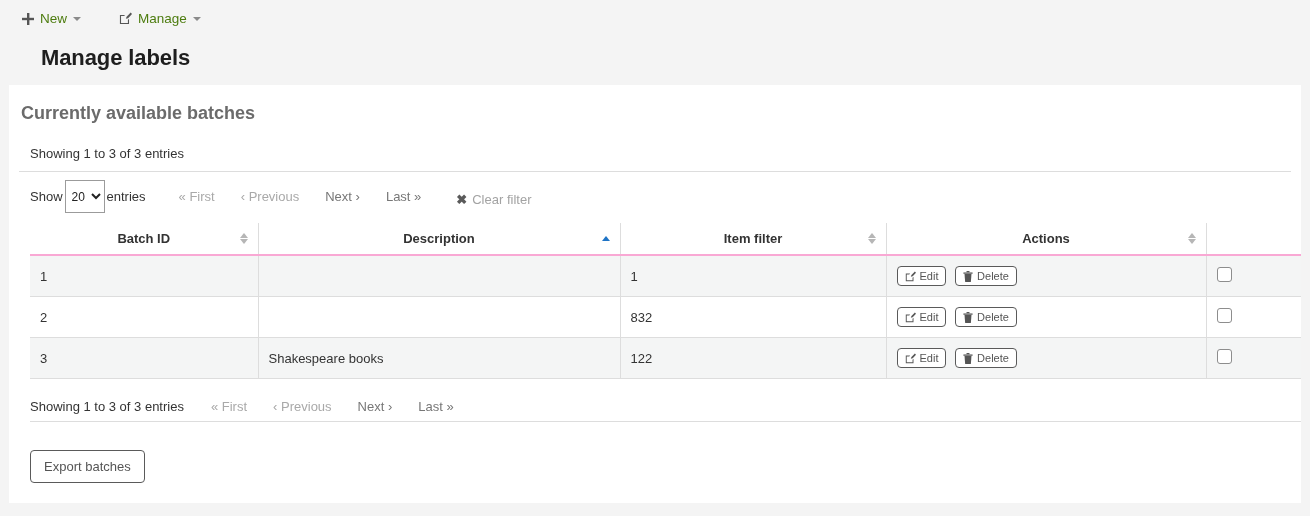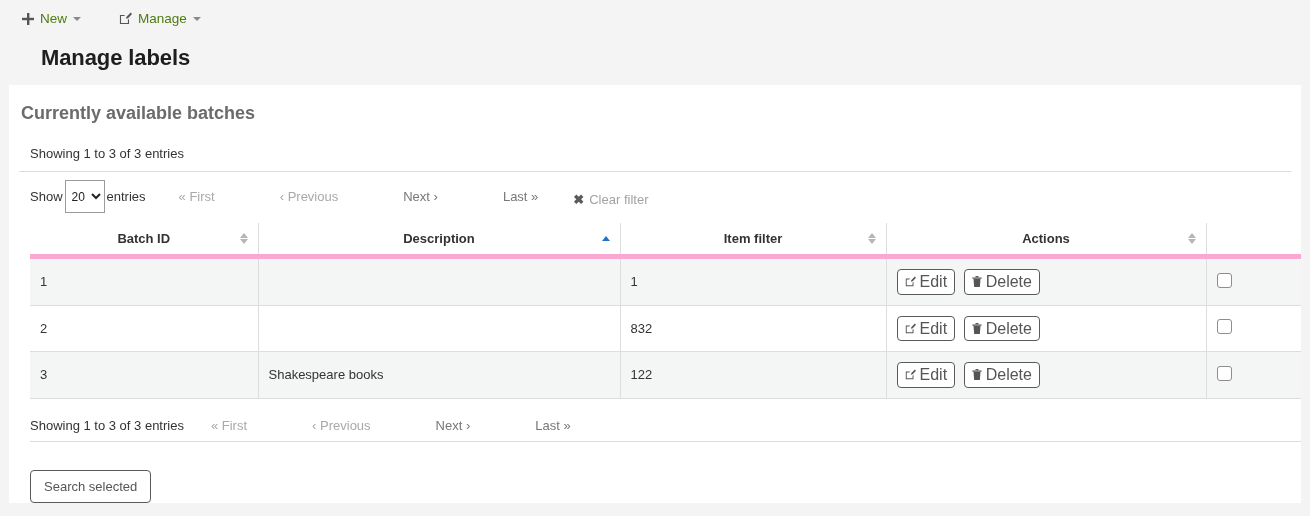--- a/index.html
+++ b/index.html
@@ -105,21 +105,20 @@
     margin: 0 2px;
     padding: 0 2px;
     border: 1px solid #9b9b9b;
     background: #fff;
     color: #222;
   }
   .dt-paginate {
     display: flex;
     align-items: center;
     margin-left: 20px;
-    gap: 39px;
   }
   .pg-btn {
     color: #a9a9a9;
     font-size: 13px;
     padding: 0 13px;
     cursor: pointer;
     white-space: nowrap;
   }
   .pg-btn.enabled { color: #777777; }
   .dt-filter {
@@ -167,21 +166,21 @@
     border-collapse: collapse;
     width: 1330px;
     table-layout: fixed;
     font-size: 13px;
   }
   table.dt th {
     font-weight: bold;
     color: #333;
     text-align: center;
     padding: 8px 10px;
-    border-bottom: 5px solid #f9a8d4;
+    border-bottom: 2px solid #f9a8d4;
     border-left: 1px solid #dddddd;
     position: relative;
     vertical-align: middle;
     background: #ffffff;
     cursor: pointer;
     white-space: nowrap;
     overflow: hidden;
   }
   table.dt th:first-child { border-left: none; }
   table.dt td {
@@ -216,21 +215,21 @@
   }
   .sort-ind i.up { border-bottom: 5px solid #b6b6b6; margin-bottom: 1px; }
   .sort-ind i.dn { border-top: 5px solid #b6b6b6; }
   .sort-ind.asc i.up { border-bottom-color: #1f74c6; }
 
   
   .btn {
     display: inline-flex;
     align-items: center;
     font-family: "Liberation Sans", sans-serif;
-    font-size: 16px;
+    font-size: 11px;
     color: #555555;
     background: #ffffff;
     border: 1px solid #5a5a5a;
     border-radius: 4px;
     padding: 3px 7px;
     margin-right: 5px;
     cursor: pointer;
     white-space: nowrap;
     line-height: 1.1;
   }
@@ -474,17 +473,17 @@
       <div class="dt-paginate">
         <span class="pg-btn">«&nbsp;<span>First</span></span>
         <span class="pg-btn">‹&nbsp;<span>Previous</span></span>
         <span class="pg-btn enabled"><span>Next</span>&nbsp;›</span>
         <span class="pg-btn enabled"><span>Last</span>&nbsp;»</span>
       </div>
     </div>
     <div class="bottom-rule"></div>
 
     <div class="export-wrap">
-      <button class="btn-export">Search selected</button>
+      <button class="btn-export">Export batches</button>
     </div>
 
   </div>
 </div>
 
 </body></html>

